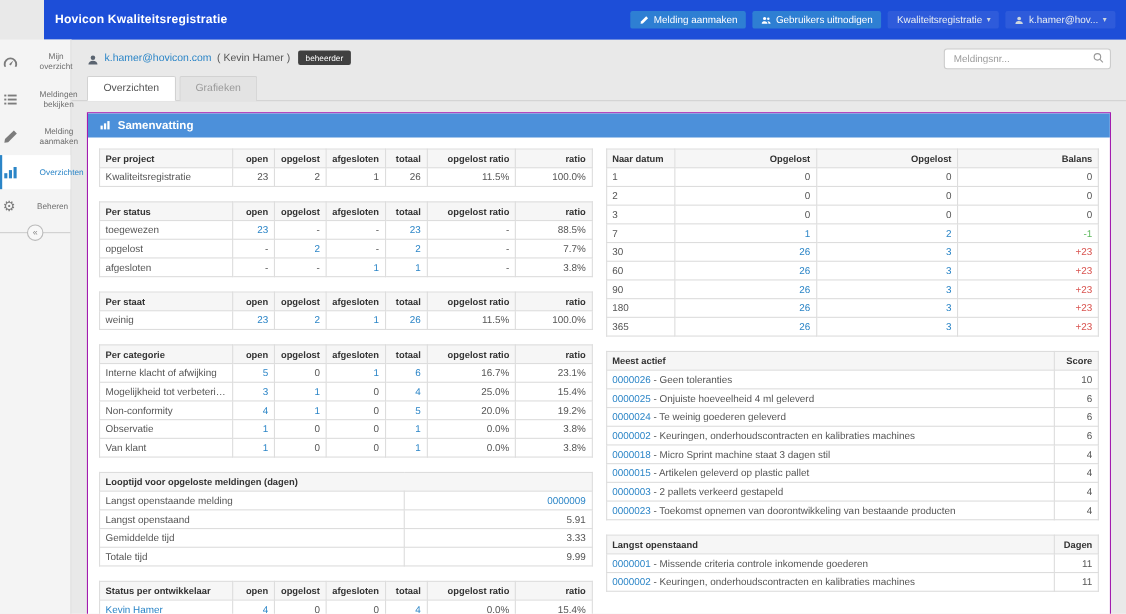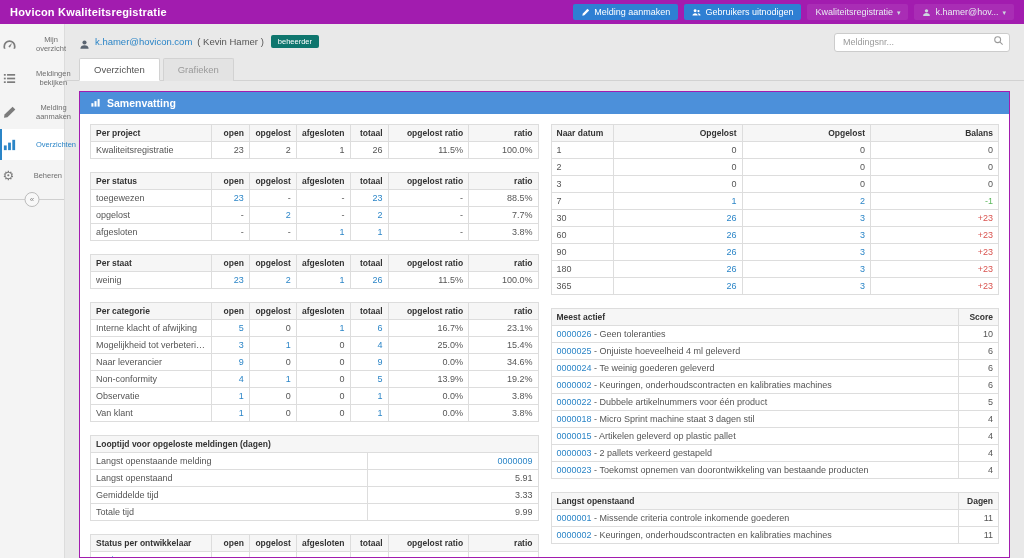--- a/index.html
+++ b/index.html
@@ -1,20 +1,20 @@
 <!DOCTYPE html>
 <html><head>
 <meta charset="utf-8">
 <style>
   * { margin:0; padding:0; box-sizing:border-box; }
   html,body { width:1024px; height:558px; overflow:hidden; }
   body { font-family:"Liberation Sans","DejaVu Sans",sans-serif; background:#e9e9e9; color:#555; }
 
   
-  .topbar { height:24px; background:#a21caf; display:flex; align-items:center; padding:0 10px; color:#fff; }
+  .topbar { height:36px; background:#1d4ed8; display:flex; align-items:center; padding:0 10px; color:#fff;margin-left:40px; }
   .topbar-title { font-size:11px; font-weight:bold; letter-spacing:.2px; white-space:nowrap; }
   .topbar-right { margin-left:auto; display:flex; align-items:center; gap:6px; }
   .tb-btn { display:flex; align-items:center; gap:4px; background:#2e7fd3; border:none; color:#fff;
             font-size:9px; padding:3px 8px; border-radius:2px; cursor:pointer; font-family:inherit; white-space:nowrap; }
   .tb-btn svg { width:9px; height:9px; fill:#fff; }
   .tb-dd { display:flex; align-items:center; gap:4px; background:rgba(255,255,255,.08); color:#e8edf2;
            font-size:9px; padding:3px 8px; border-radius:2px; cursor:pointer; white-space:nowrap; }
   .tb-dd svg { width:9px; height:9px; fill:#cdd6de; }
   .caret { font-size:7px; line-height:1; color:#cdd6de; }
 
@@ -34,23 +34,23 @@
                   display:flex; align-items:center; justify-content:center; cursor:pointer; }
 
   .content { flex:1; min-width:0; display:flex; flex-direction:column; overflow:hidden; }
 
   
   .userbar { display:flex; align-items:center; gap:5px; padding:7px 14px 5px 14px; }
   .userbar .avatar { width:11px; height:11px; color:#5a6470; }
   .userbar .avatar svg { width:11px; height:11px; fill:currentColor; }
   .user-email { color:#2b85c7; font-size:9.5px; cursor:pointer; }
   .user-name { color:#555; font-size:9.5px; }
-  .badge { background:#0f766e; color:#fff; font-size:7.5px; padding:2px 7px; border-radius:2px; margin-left:2px; }
+  .badge { background:#404040; color:#fff; font-size:7.5px; padding:2px 7px; border-radius:2px; margin-left:2px; }
   .search-wrap { margin-left:auto; position:relative; }
-  .search-input { width:176px; height:19px; border:1px solid #ccc; border-radius:3px; background:#fff;
+  .search-input { width:152px; height:19px; border:1px solid #ccc; border-radius:3px; background:#fff;
                   font-family:inherit; font-size:9px; color:#555; padding:0 22px 0 8px; }
   .search-input::placeholder { color:#9a9a9a; }
   .search-ico { position:absolute; right:6px; top:4px; width:11px; height:11px; }
 
   
   .tabs { display:flex; padding-left:14px; border-bottom:1px solid #d2d2d2; }
   .tab { font-size:9.5px; padding:5px 14px; margin-right:3px; border:1px solid #d2d2d2; border-bottom:none;
          border-radius:2px 2px 0 0; background:#e3e3e3; color:#9a9a9a; cursor:pointer; position:relative; top:1px; }
   .tab.active { background:#fff; color:#555; border-bottom:1px solid #fff; }
 
@@ -356,35 +356,26 @@
                 <tr>
                   <td class="lbl">Mogelijkheid tot verbetering</td>
                   <td class="lnk">3</td>
                   <td class="lnk">1</td>
                   <td>0</td>
                   <td class="lnk">4</td>
                   <td>25.0%</td>
                   <td>15.4%</td>
                 </tr>
                 <tr>
-                  <td class="lbl">Naar leverancier</td>
-                  <td class="lnk">9</td>
-                  <td>0</td>
-                  <td>0</td>
-                  <td class="lnk">9</td>
-                  <td>0.0%</td>
-                  <td>34.6%</td>
-                </tr>
-                <tr>
                   <td class="lbl">Non-conformity</td>
                   <td class="lnk">4</td>
                   <td class="lnk">1</td>
                   <td>0</td>
                   <td class="lnk">5</td>
-                  <td>13.9%</td>
+                  <td>20.0%</td>
                   <td>19.2%</td>
                 </tr>
                 <tr>
                   <td class="lbl">Observatie</td>
                   <td class="lnk">1</td>
                   <td>0</td>
                   <td>0</td>
                   <td class="lnk">1</td>
                   <td>0.0%</td>
                   <td>3.8%</td>
@@ -558,24 +549,20 @@
                 </tr>
                 <tr>
                   <td class="lbl"><span class="lnk">0000024</span> - Te weinig goederen geleverd</td>
                   <td>6</td>
                 </tr>
                 <tr>
                   <td class="lbl"><span class="lnk">0000002</span> - Keuringen, onderhoudscontracten en kalibraties machines</td>
                   <td>6</td>
                 </tr>
                 <tr>
-                  <td class="lbl"><span class="lnk">0000022</span> - Dubbele artikelnummers voor één product</td>
-                  <td>5</td>
-                </tr>
-                <tr>
                   <td class="lbl"><span class="lnk">0000018</span> - Micro Sprint machine staat 3 dagen stil</td>
                   <td>4</td>
                 </tr>
                 <tr>
                   <td class="lbl"><span class="lnk">0000015</span> - Artikelen geleverd op plastic pallet</td>
                   <td>4</td>
                 </tr>
                 <tr>
                   <td class="lbl"><span class="lnk">0000003</span> - 2 pallets verkeerd gestapeld</td>
                   <td>4</td>

